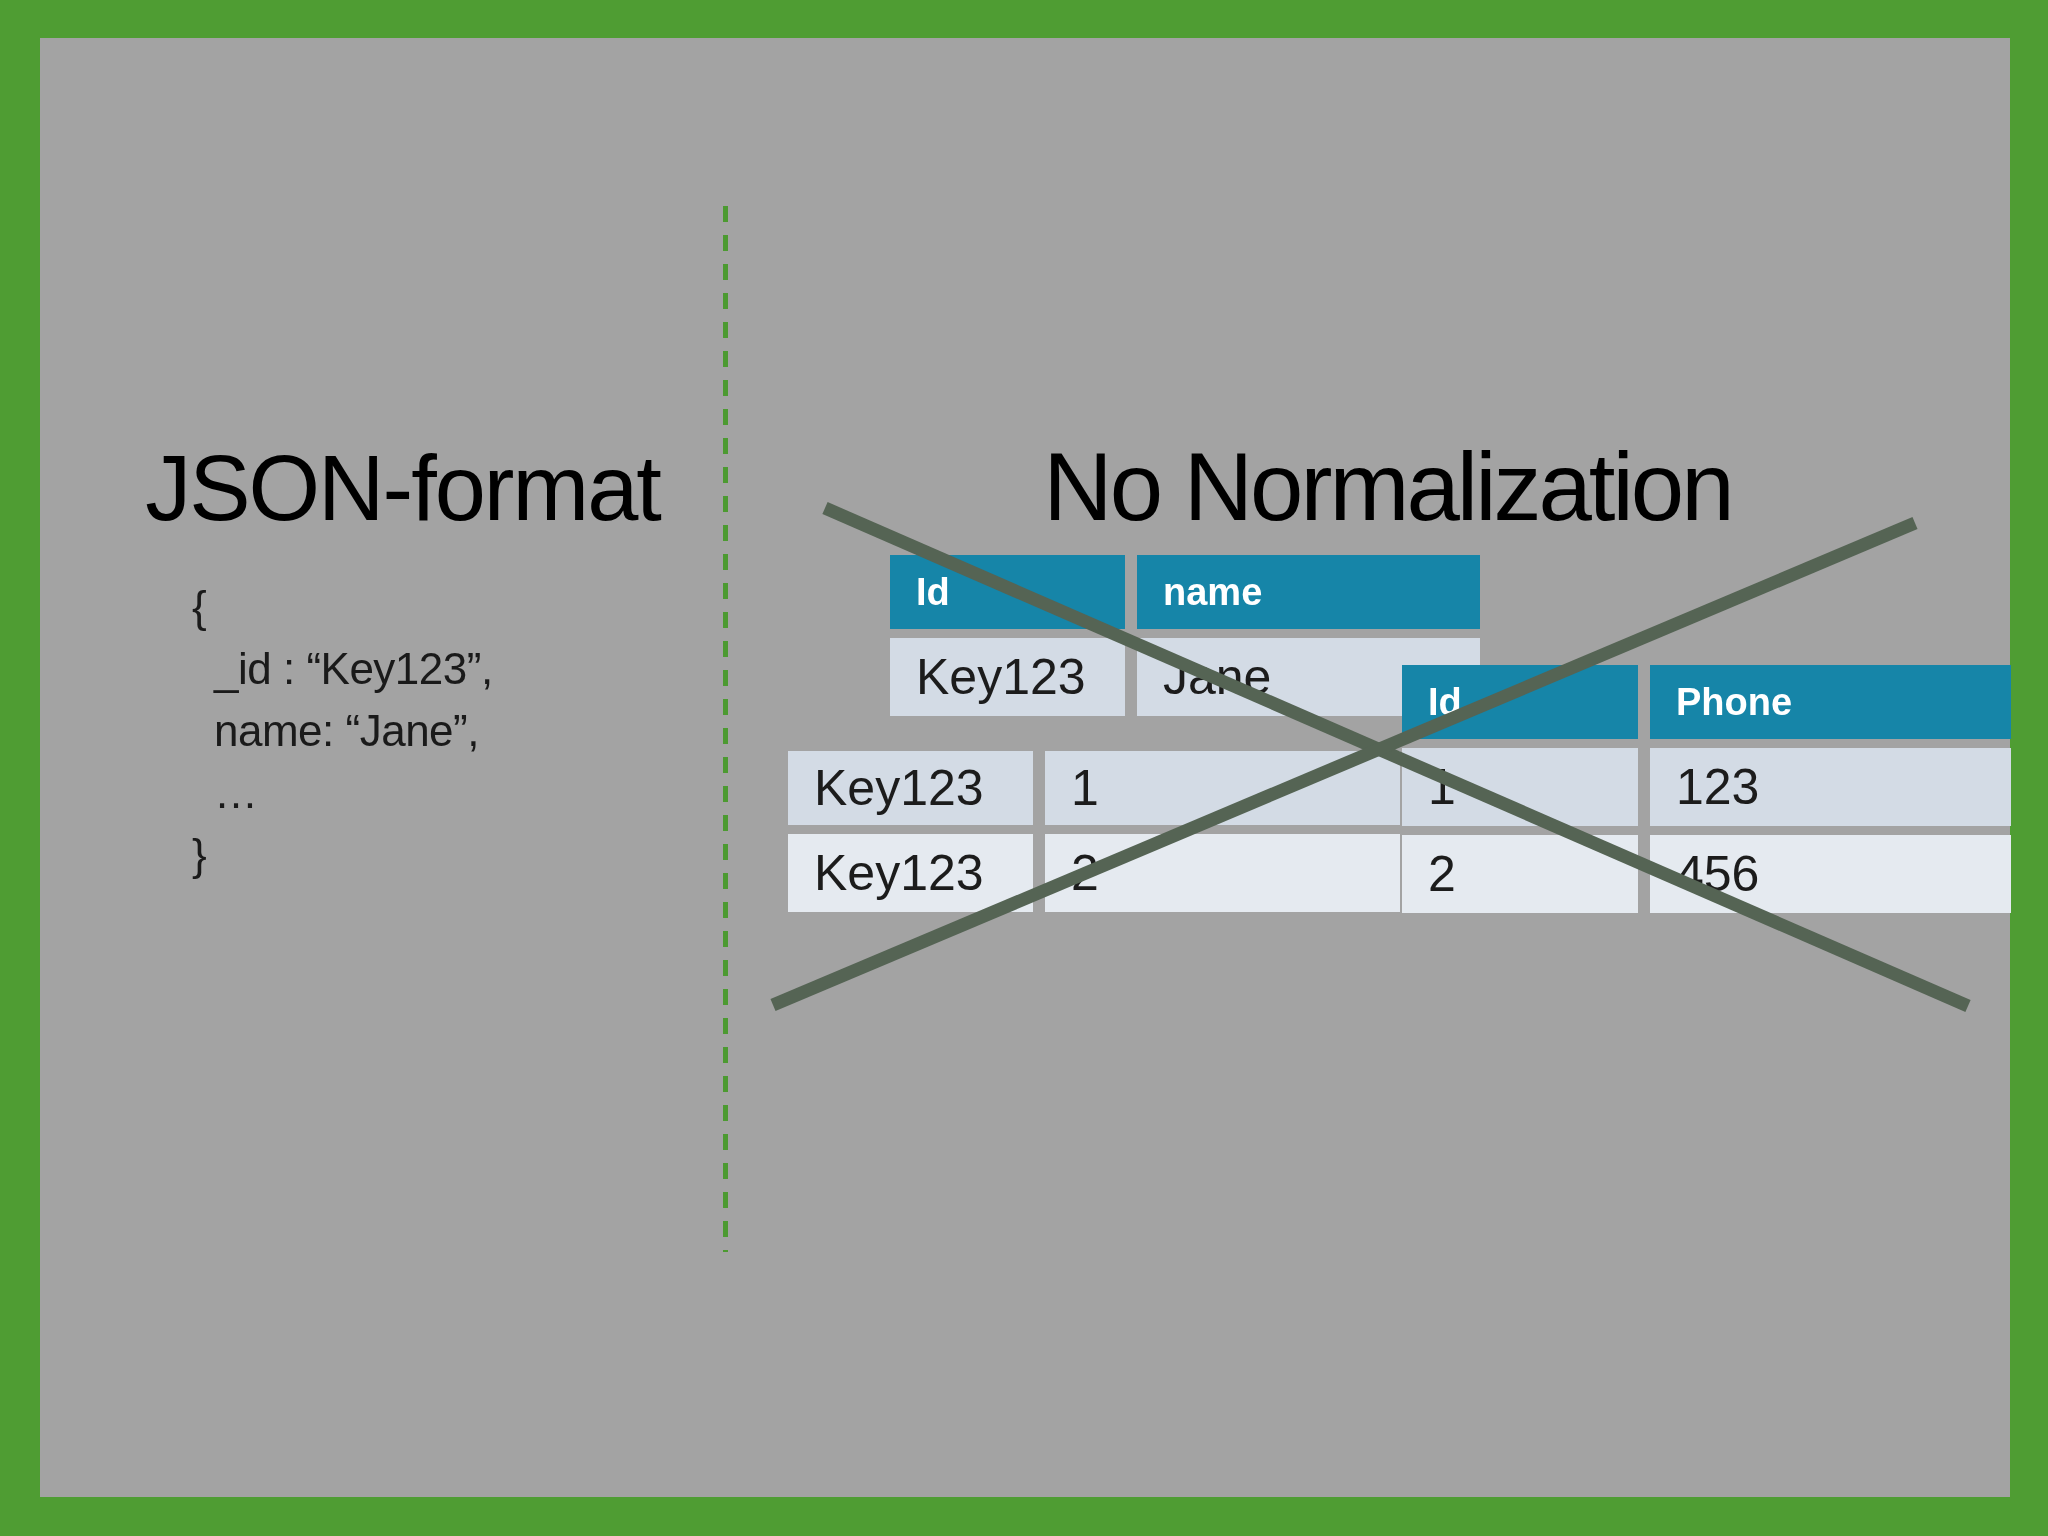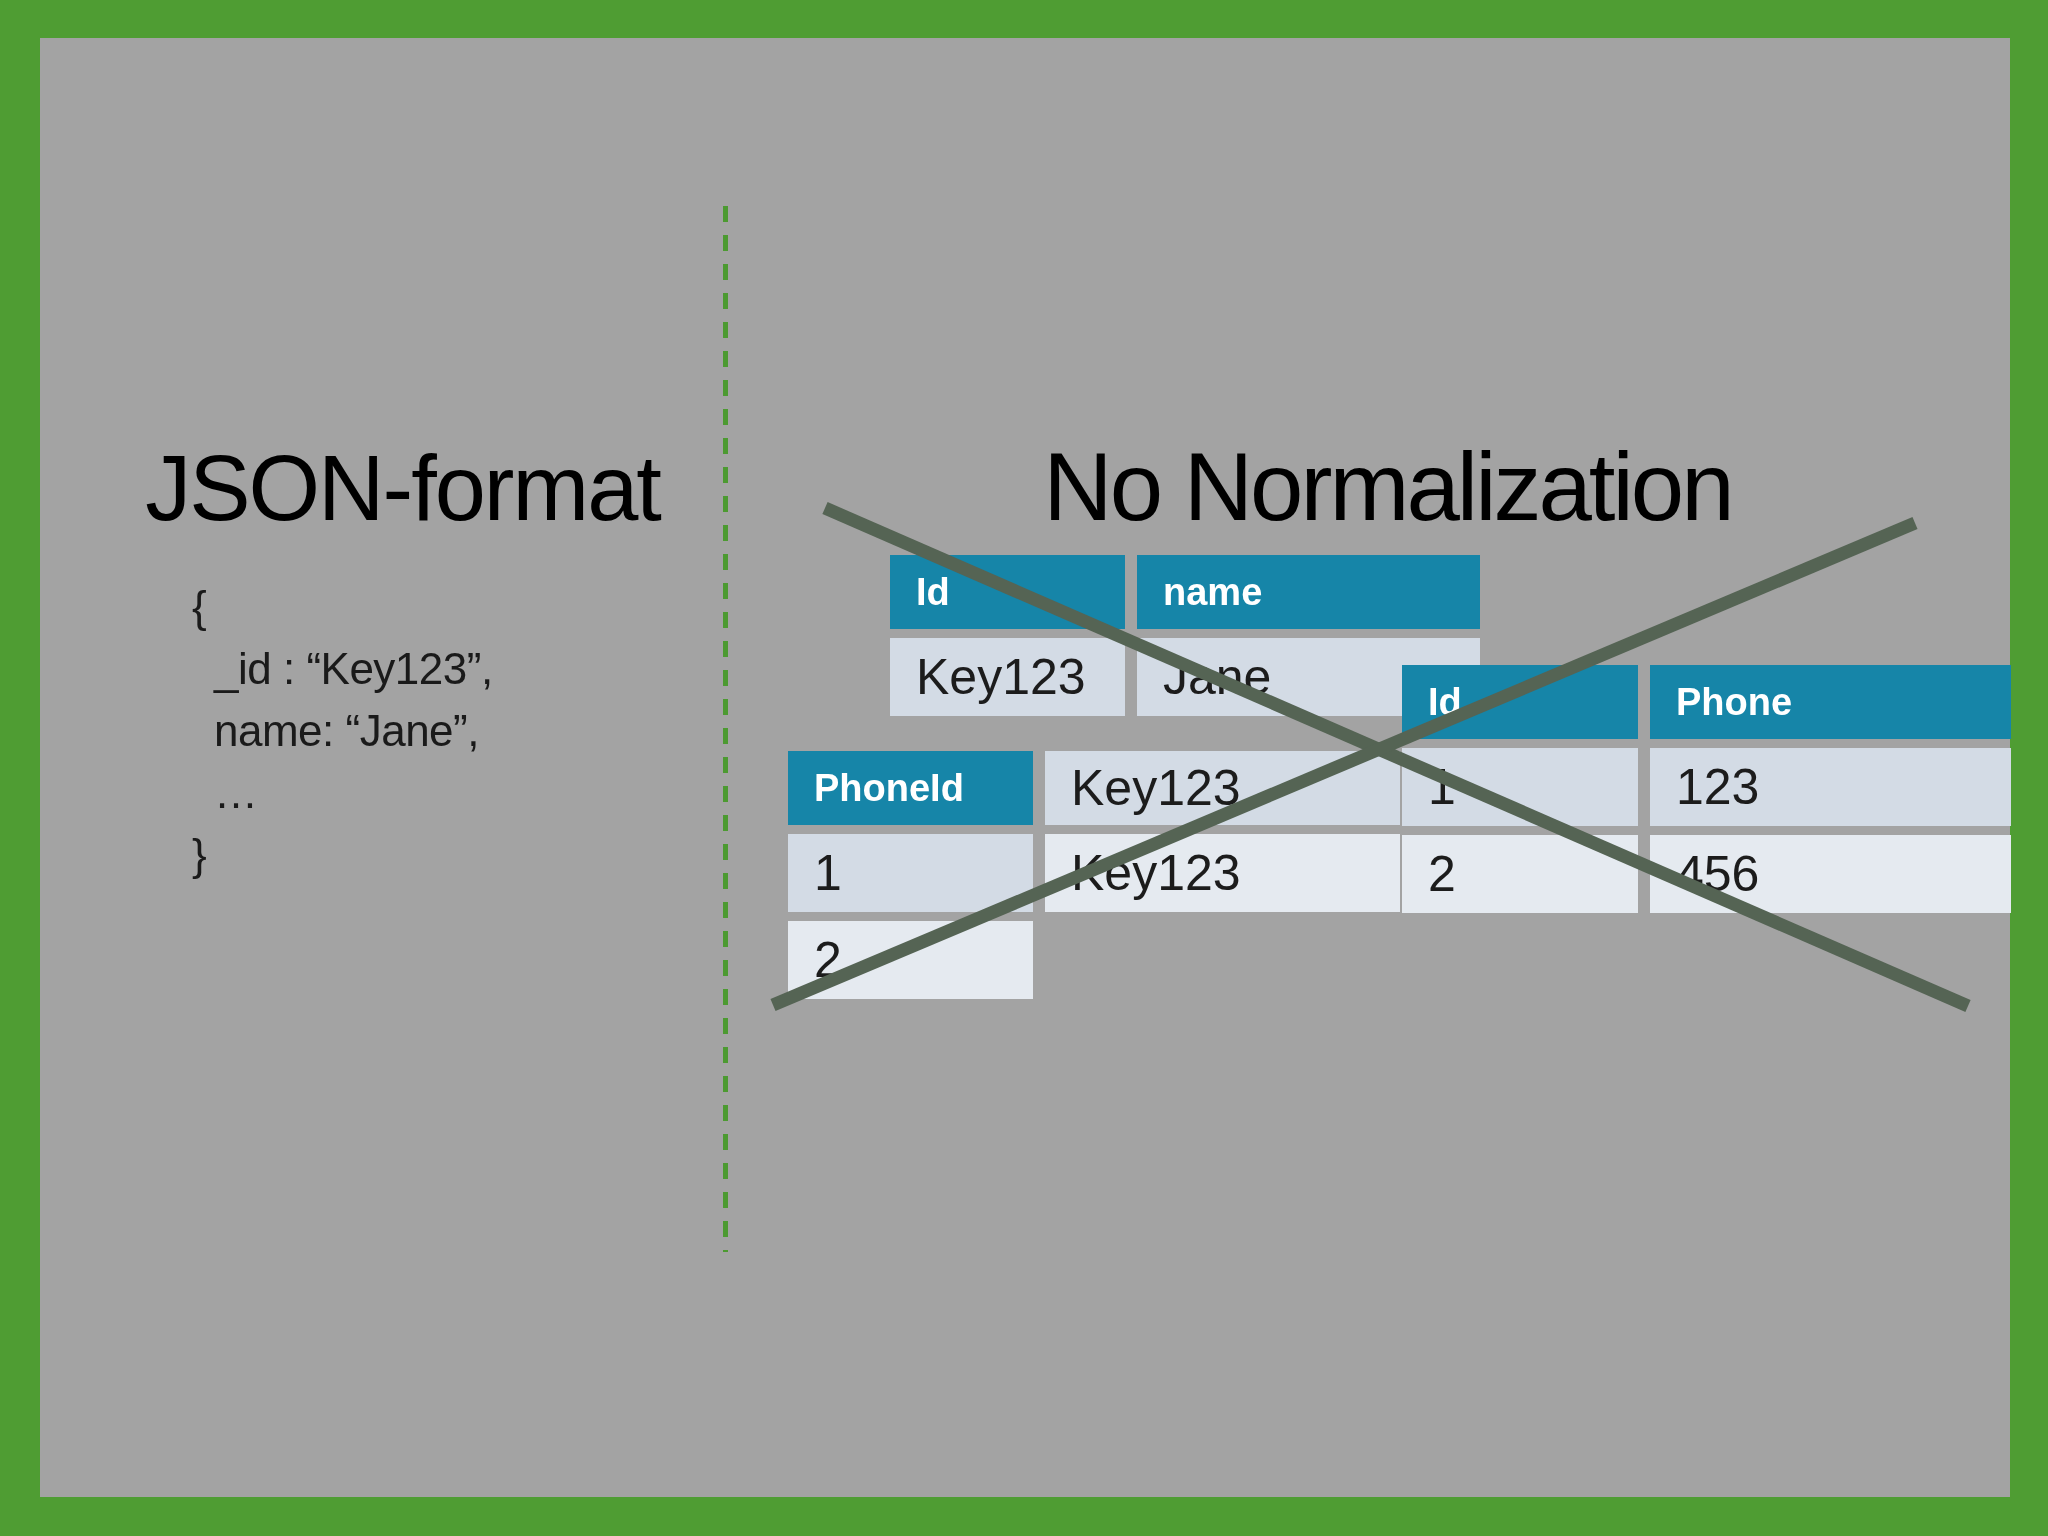--- a/index.html
+++ b/index.html
@@ -106,21 +106,20 @@
     <div class="right-title">No Normalization</div>
 
     <div class="dbtable table-person">
         <div class="th">Id</div>
         <div class="th">name</div>
         <div class="td dark">Key123</div>
         <div class="td dark">Jane</div>
       </div>
 
     <div class="dbtable table-person_phone">
-        <div class="th">PhoneId</div>
         <div class="td dark">Key123</div>
         <div class="td dark">1</div>
         <div class="td light">Key123</div>
         <div class="td light">2</div>
       </div>
 
     <div class="dbtable table-phone">
         <div class="th">Id</div>
         <div class="th">Phone</div>
         <div class="td dark">1</div>

